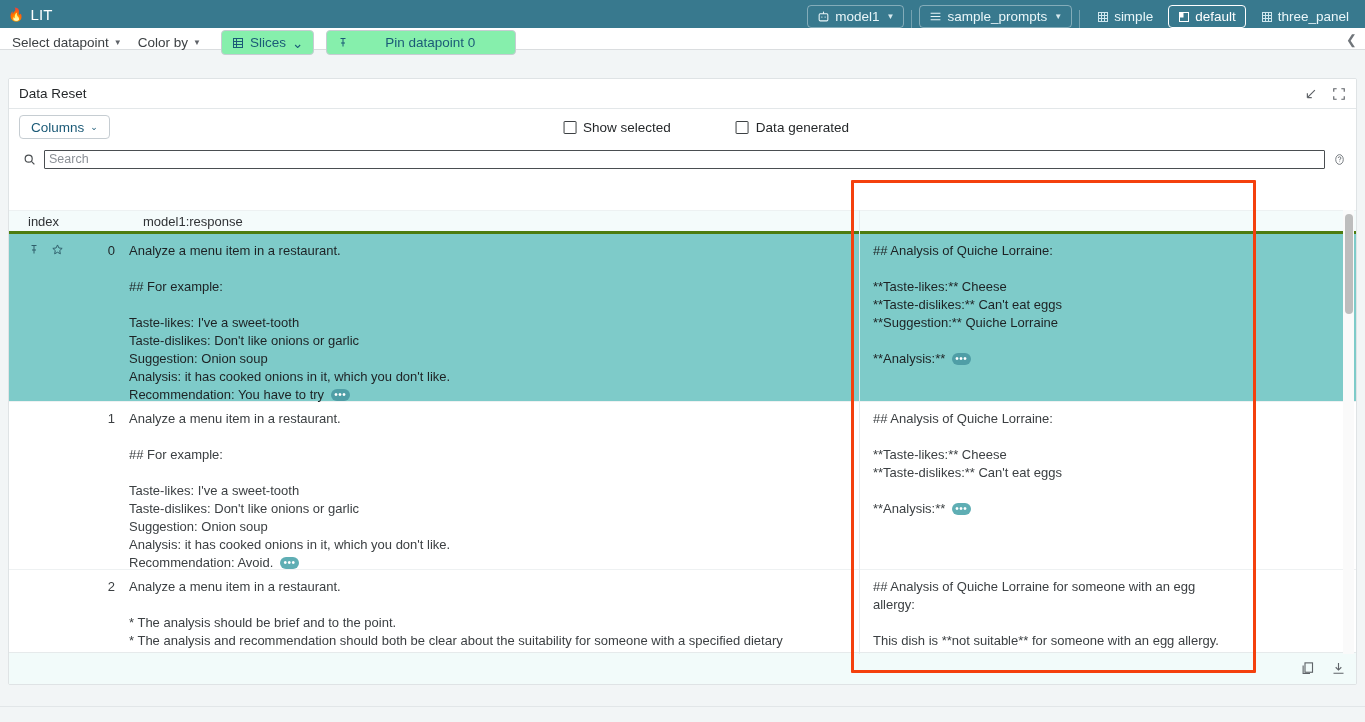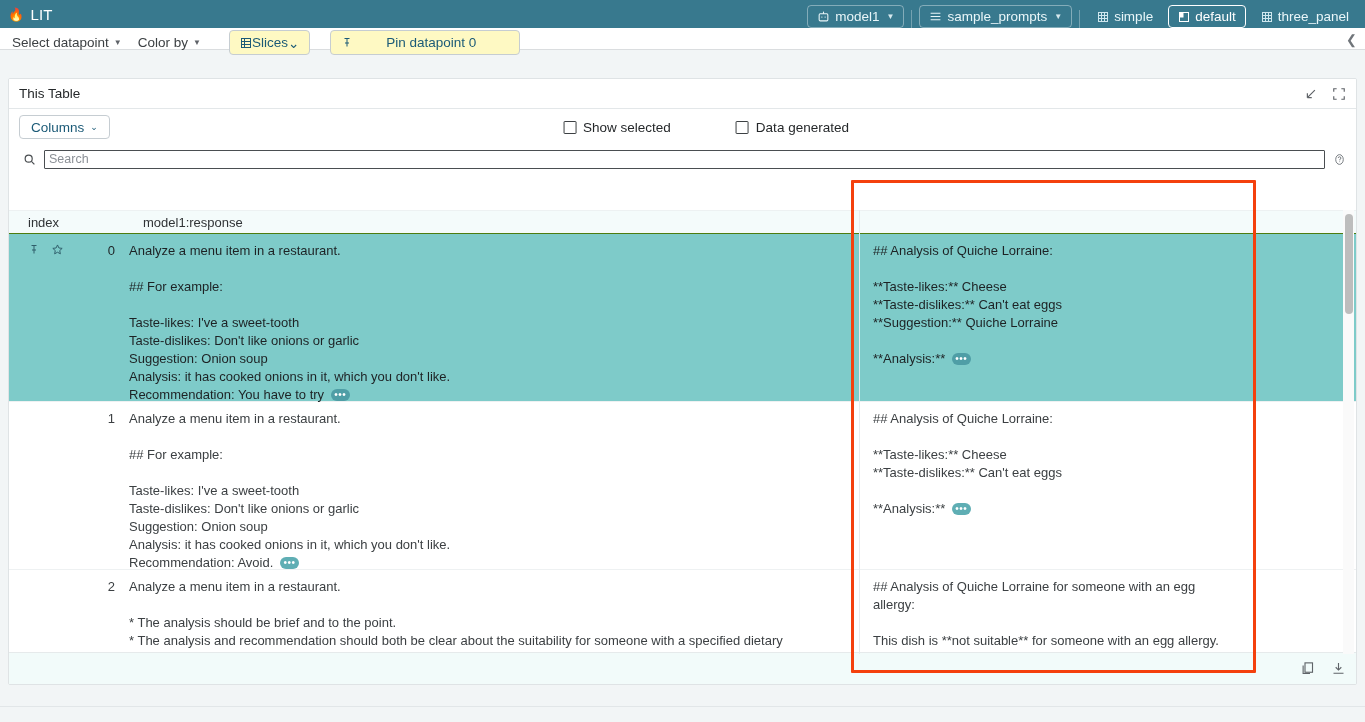--- a/index.html
+++ b/index.html
@@ -56,24 +56,24 @@
     padding: 8px 10px 0 4px;
     position: relative;
   }
   .tb-item {
     display: flex; align-items: center; gap: 5px;
     font-size: 13.5px; color: #3c4043;
     padding: 0 8px; height: 26px; cursor: default;
   }
   .tb-item .caret { font-size: 8px; color: #5f6368; }
   .tb-btn {
-    display: flex; align-items: center; 
-    height: 25px; padding: 0 10px; margin-left: 20px;
+    display: flex; align-items: center; gap: 6px;
+    height: 25px; padding: 0 10px; margin-left: 12px;
     border: 1px solid #c6cdd2; border-radius: 4px;
-    font-size: 13.5px; color: #1b5a77; background: #fef9c3;
+    font-size: 13.5px; color: #1b5a77; background: #86efac;
   }
   .tb-btn.wide { width: 190px; justify-content: flex-start; }
   .tb-btn.wide .pinlbl { flex: 1; text-align: center; }
   .collapse-arrow {
     position: absolute; right: 8px; top: 50%; transform: translateY(-50%);
     font-size: 13px; color: #70757a;
   }
 
   
   .card {
@@ -140,21 +140,21 @@
 
   
   .tbl-wrap {
     position: absolute; left: 0; top: 131px;
     width: 1349px; height: 444px; overflow: hidden;
     background: #fff;
   }
   .thead {
     display: flex; height: 24px;
     background: #f4fbfb;
-    border-bottom: 1px solid #4d7c0f;
+    border-bottom: 3px solid #4d7c0f;
     border-top: 1px solid #edf1f2;
     align-items: center;
   }
   .th { font-size: 13px; color: #303336; }
   .col-idx { width: 120px; padding-left: 19px; }
   .col-prompt { width: 730px; }
   .col-resp { width: 390px; padding-left: 14px; }
 
   .trow { display: flex; align-items: flex-start; border-bottom: 1px solid #eef1f2; }
   .trow.sel { background: #7ecbc9; }
@@ -328,21 +328,21 @@
     </span>
     <span class="pinlbl">Pin datapoint 0</span>
   </div>
 
   <span class="collapse-arrow">❮</span>
 </div>
 
 <div class="card">
 
   <div class="card-head">
-    <span class="card-title">This Table</span>
+    <span class="card-title">Data Reset</span>
     <div class="card-head-icons">
       <span>
         <svg class="sq" width="15" height="15" viewBox="0 0 24 24" fill="none" stroke="#5f6368" stroke-width="1.9">
           <path d="M19 5L7 17M7 17h7M7 17v-7"></path>
         </svg>
       </span>
       <span>
         <svg class="sq" width="14" height="14" viewBox="0 0 24 24" fill="none" stroke="#5f6368" stroke-width="2">
           <path d="M3 8V3h5M21 8V3h-5M3 16v5h5M21 16v5h-5"></path>
         </svg>

